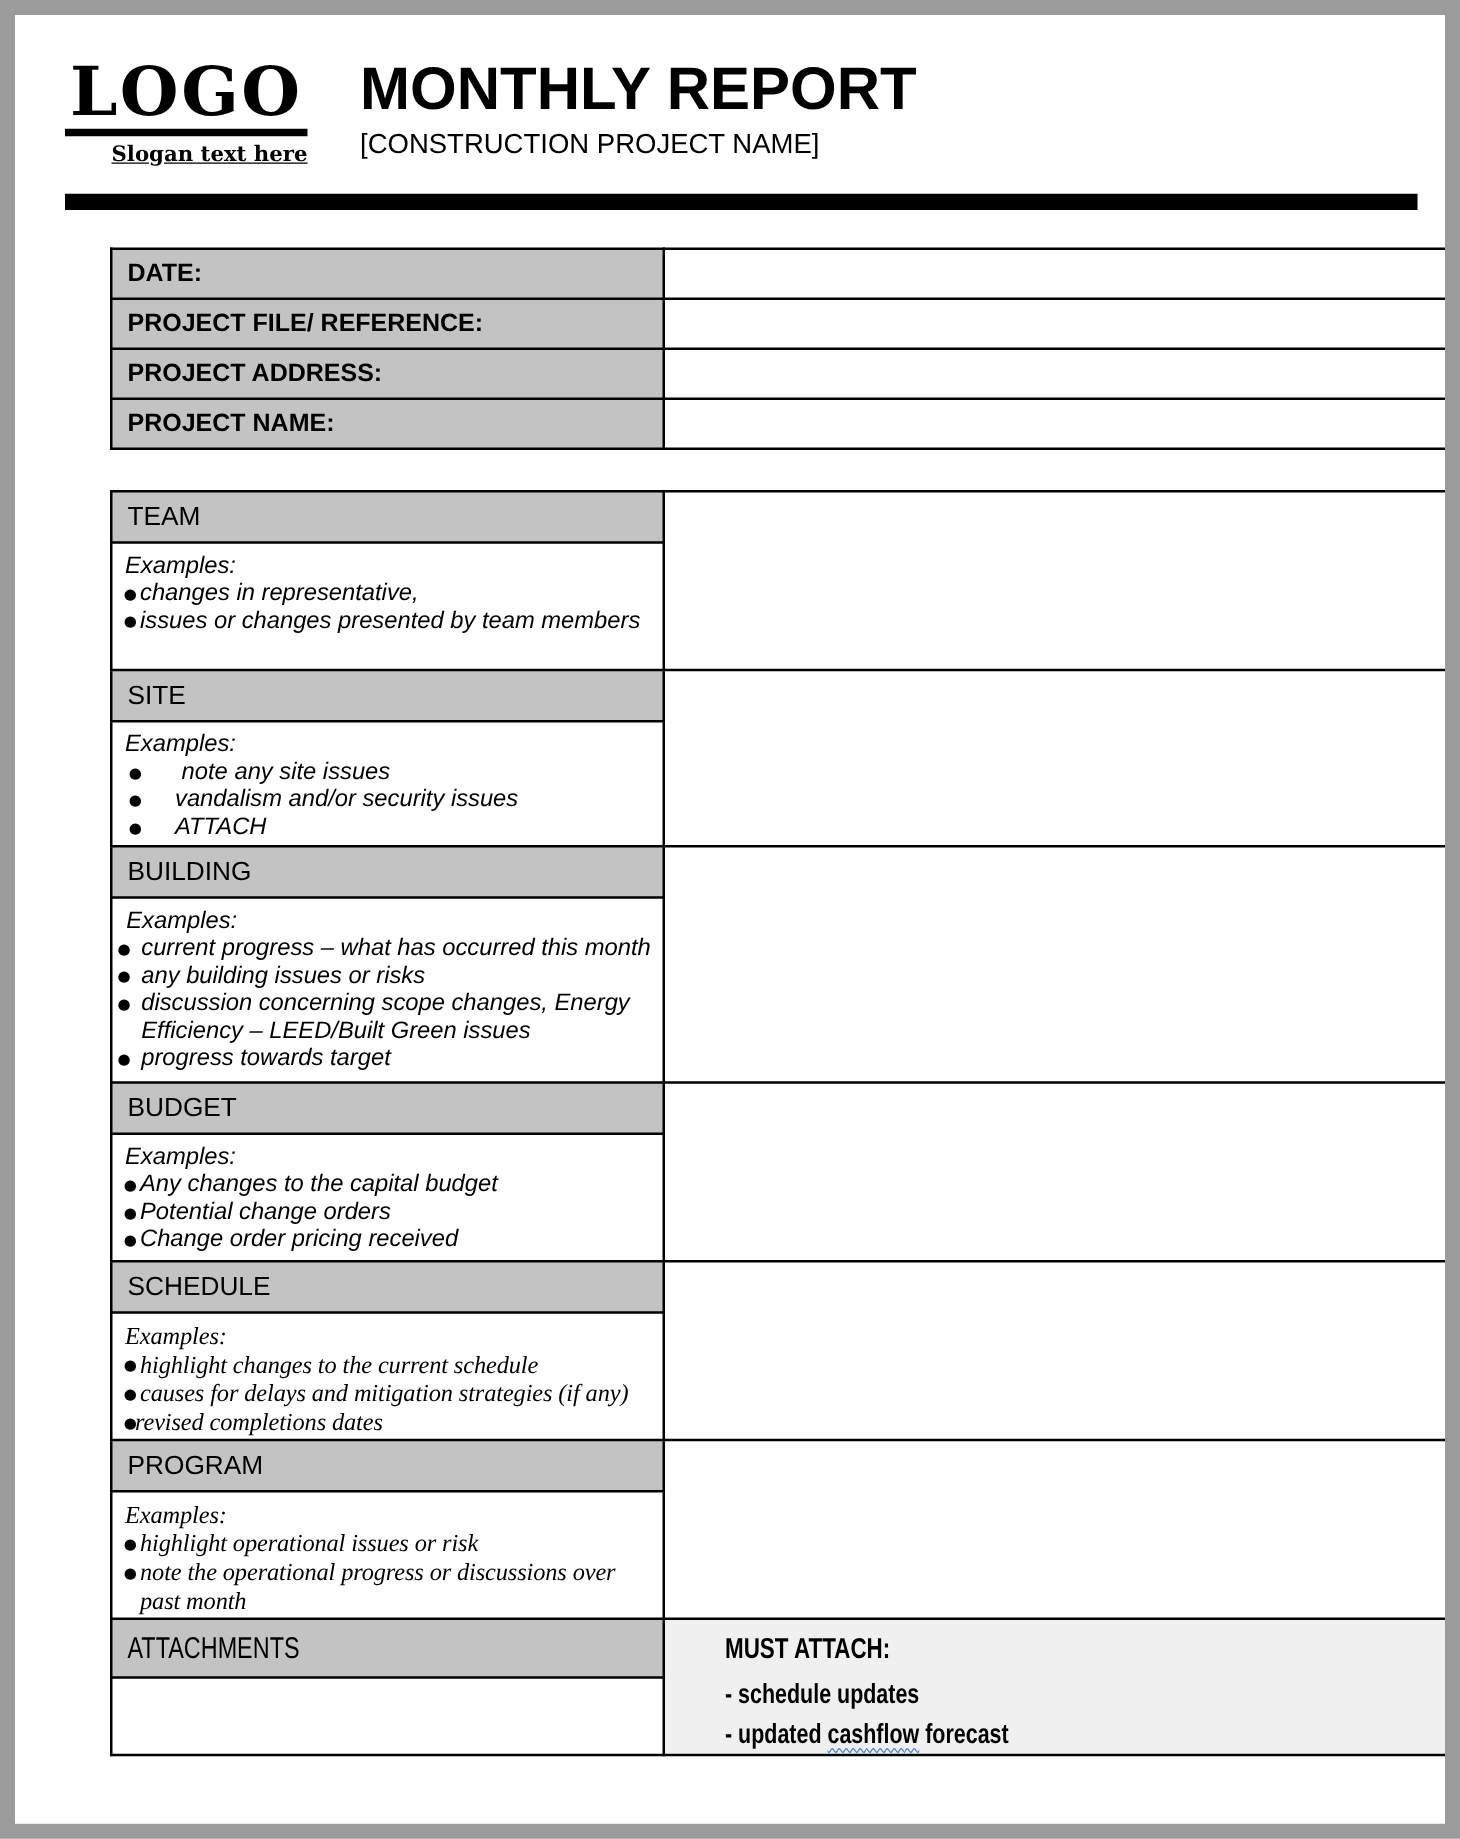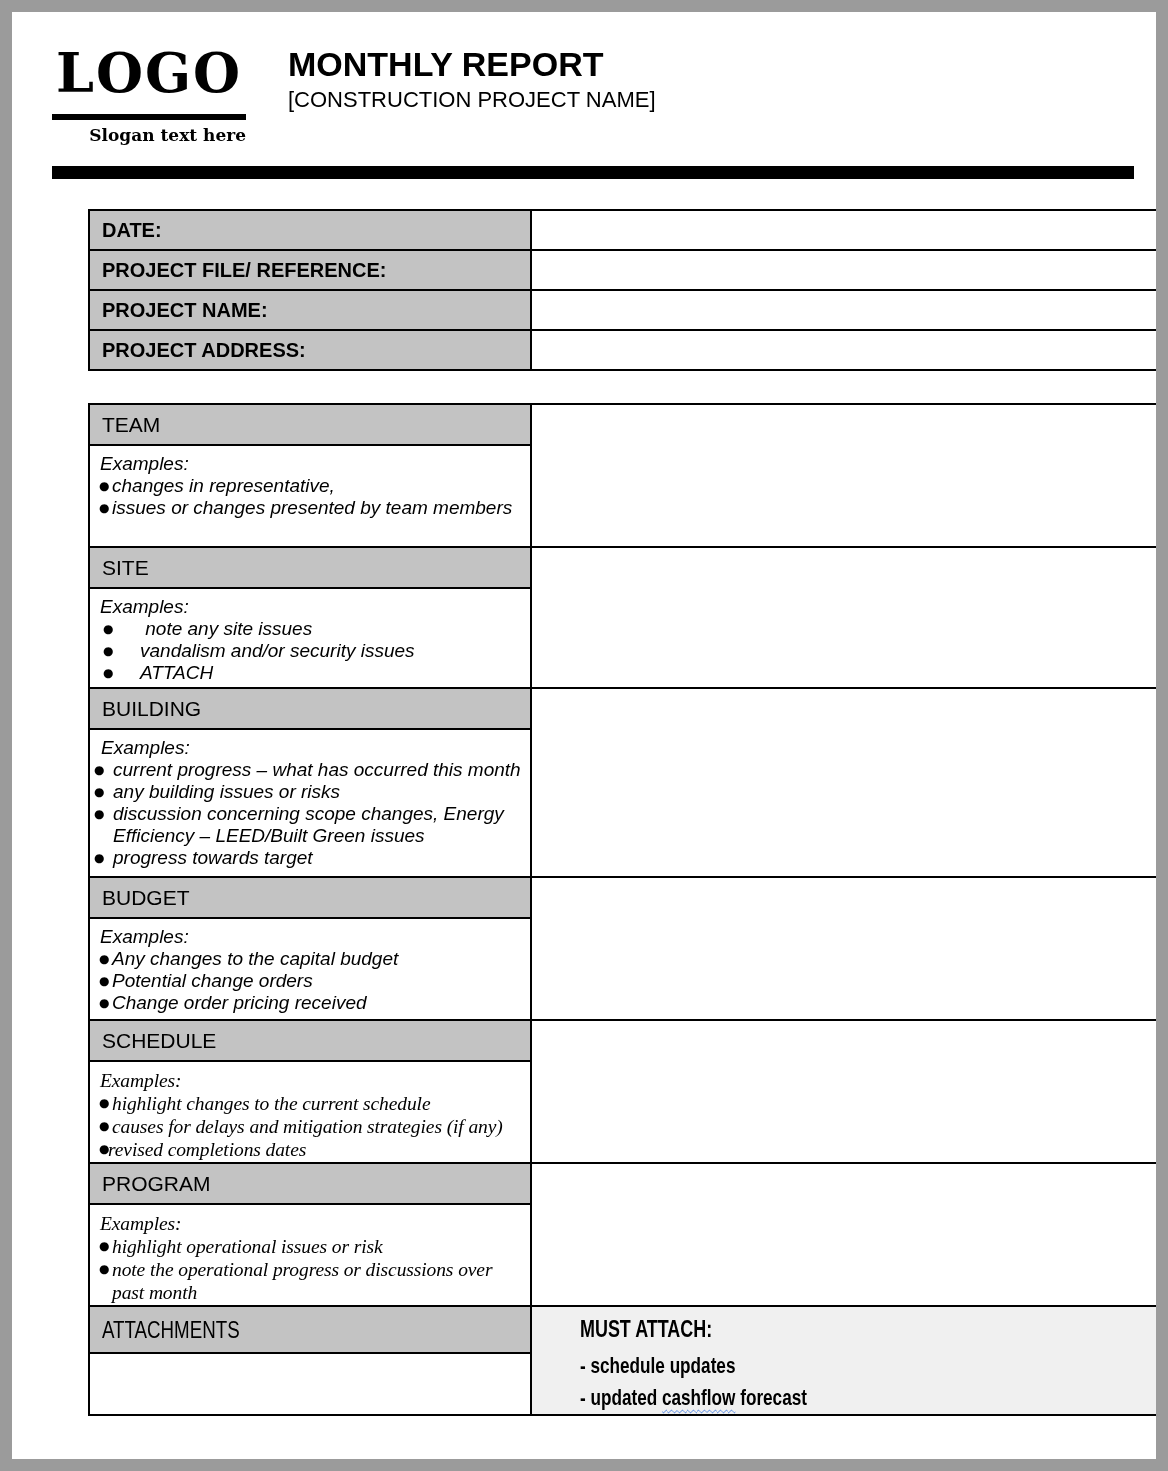--- a/index.html
+++ b/index.html
@@ -8,25 +8,25 @@
          font-family:"Liberation Sans", sans-serif; color:#000; }
 
   .page { position:absolute; left:12px; top:12px; width:1144px; height:1447px;
           background:#fff; padding:34px 0 0 40px; overflow:hidden; }
 
   
   .hdr { display:flex; align-items:flex-start; }
   .logo-block { width:194px; flex:none; }
   .logo-text { font-family:"DejaVu Serif", serif; font-weight:bold; font-size:54px;
                letter-spacing:2px; line-height:1.0; border-bottom:6px solid #000;
-               padding-bottom:14px; text-align:center; }
+               padding-bottom:3px; text-align:center; }
   .logo-slogan { font-family:"DejaVu Serif", serif; font-weight:bold; font-size:17px;
-                 text-align:right; margin-top:5px; }
+                 text-align:right; margin-top:5px;text-decoration:underline; }
   .title-block { margin-left:42px; }
-  .page-title { font-weight:bold; font-size:34px; line-height:1.08; letter-spacing:0; }
+  .page-title { font-weight:bold; font-size:48px; line-height:1.08; letter-spacing:0; }
   .page-subtitle { font-size:22px; font-weight:400; margin-top:4px; }
 
   .divider { width:1082px; height:13px; background:#000; margin-top:21px; }
 
   
   table { border-collapse:collapse; table-layout:fixed; width:1082px;margin-left:36px; }
   td { border:2px solid #000; }
 
   .info-table { margin-top:30px; }
   .info-table td { height:40px; }
@@ -91,25 +91,25 @@
     <tbody>
         <tr>
       <td class="lbl">DATE:</td>
       <td class="val"></td>
     </tr>
     <tr>
       <td class="lbl">PROJECT FILE/ REFERENCE:</td>
       <td class="val"></td>
     </tr>
     <tr>
+      <td class="lbl">PROJECT ADDRESS:</td>
+      <td class="val"></td>
+    </tr>
+    <tr>
       <td class="lbl">PROJECT NAME:</td>
-      <td class="val"></td>
-    </tr>
-    <tr>
-      <td class="lbl">PROJECT ADDRESS:</td>
       <td class="val"></td>
     </tr>
   </tbody>
     </table>
 
   <table class="sections">
 
     <tbody>
         <tr>
       <td class="sh">TEAM</td>

